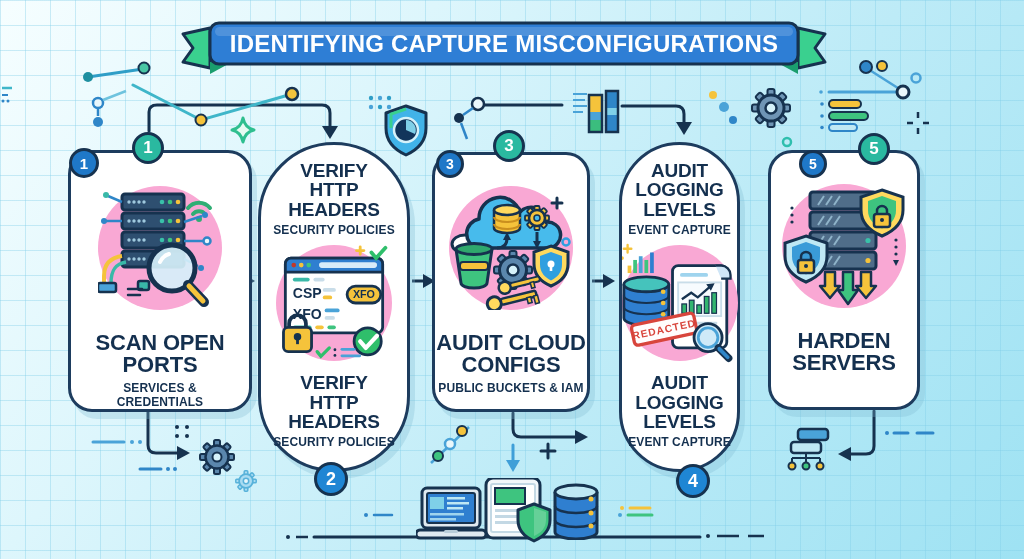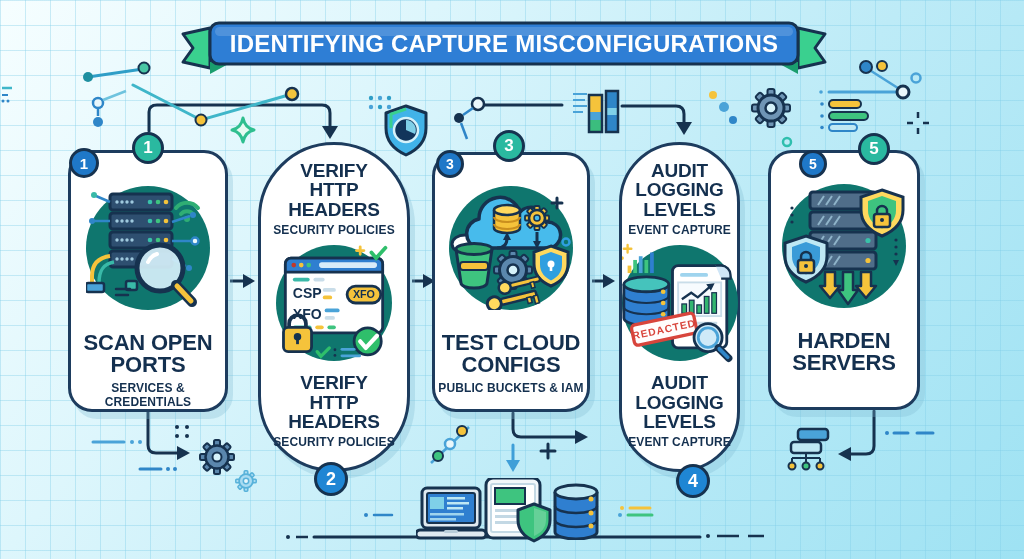--- a/index.html
+++ b/index.html
@@ -7,21 +7,21 @@
     background:
       repeating-linear-gradient(to right, rgba(127,205,232,.38) 0 1px, transparent 1px 25px),
       repeating-linear-gradient(to bottom, rgba(127,205,232,.38) 0 1px, transparent 1px 25px),
       linear-gradient(128deg,#f6feff 0%,#ddf6fc 30%,#bdebf7 62%,#9ee2f3 100%);}
   svg{display:block}
   .deco{position:absolute;inset:0;z-index:1;pointer-events:none;}
   .card{position:absolute;z-index:2;background:#fff;border:3px solid #1d3c5e;box-sizing:border-box;
         box-shadow:5px 7px 0 rgba(125,185,210,.30);display:flex;flex-direction:column;align-items:center;text-align:center;}
   .card.short{border-radius:24px;}
   .card.tall{border-radius:78px;}
-  .icon-circle{border-radius:50%;background:#0f766e;display:flex;align-items:center;justify-content:center;flex:0 0 auto;}
+  .icon-circle{border-radius:50%;background:#f9a8d4;display:flex;align-items:center;justify-content:center;flex:0 0 auto;}
   .c-title{font-weight:800;color:#14304f;font-size:22px;line-height:1.02;letter-spacing:-.2px;}
   .c-title.sm{font-size:19px;}
   .c-sub{font-weight:700;color:#14304f;font-size:12px;letter-spacing:.1px;margin-top:4px;}
   .badge{position:absolute;z-index:4;border-radius:50%;border:3px solid #16324f;box-sizing:border-box;
          color:#fff;font-weight:800;display:flex;align-items:center;justify-content:center;}
   .badge.blue{background:#1f78c8;}
   .badge.teal{background:#2ab9a0;}
   .badge.bottom{background:#1f86d4;}
   .banner-text{position:absolute;left:210px;top:23px;width:588px;height:41px;z-index:4;
        display:flex;align-items:center;justify-content:center;color:#fff;font-weight:800;
@@ -239,21 +239,21 @@
   <svg class="abs" style="left:175px;top:18px;z-index:3" width="680" height="64" viewBox="0 0 680 64">
     <path d="M35,10 L8,16 L18,30 L8,44 L35,50 Z" fill="#3ad08f" stroke="#16324f" stroke-width="3" stroke-linejoin="round"></path>
     <path d="M623,10 L650,16 L640,30 L650,44 L623,50 Z" fill="#3ad08f" stroke="#16324f" stroke-width="3" stroke-linejoin="round"></path>
     <polygon points="35,44 35,56 57,44" fill="#1a9e6e"></polygon>
     <polygon points="623,44 623,56 601,44" fill="#1a9e6e"></polygon>
     <rect x="35" y="5" width="588" height="41" rx="9" fill="#2e7ed5" stroke="#16324f" stroke-width="3"></rect>
     <rect x="40" y="9" width="578" height="9" rx="4.5" fill="rgba(255,255,255,0.16)"></rect>
   </svg>
   <div class="banner-text">IDENTIFYING CAPTURE MISCONFIGURATIONS</div>
 
-  <div class="card short" style="left:68px;top:150px;width:160px;height:262px;padding-top:33px;">
+  <div class="card short" style="left:68px;top:150px;width:184px;height:262px;padding-top:33px;">
     <div class="icon-circle" style="width:124px;height:124px;">
       <svg width="124" height="124" viewBox="0 0 124 124">
         <g stroke="#2fae74" stroke-width="4" fill="none" stroke-linecap="round">
           <path d="M90,22 a14,14 0 0 1 22,0"></path>
             <path d="M95,28 a8,8 0 0 1 12,0"></path>
           <circle cx="101" cy="33" r="3" fill="#2fae74" stroke="none"></circle>
         </g>
         <g>
           <rect x="24" y="8" width="62" height="16" rx="3" fill="#2e4f70" stroke="#16324f" stroke-width="3"></rect>
           <rect x="24" y="27" width="62" height="16" rx="3" fill="#2e4f70" stroke="#16324f" stroke-width="3"></rect>
@@ -438,21 +438,21 @@
           <rect x="64" y="97" width="30" height="5" rx="2" fill="#f5c33b" stroke="#16324f" stroke-width="2"></rect>
           <rect x="84" y="101" width="3.5" height="6" fill="#f5c33b" stroke="#16324f" stroke-width="1.5"></rect>
           <circle cx="44" cy="113" r="7" fill="#ffd95e" stroke="#16324f" stroke-width="3"></circle>
           <rect x="51" y="110" width="36" height="6" rx="2" fill="#f5c33b" stroke="#16324f" stroke-width="2.5"></rect>
           <rect x="77" y="115" width="4" height="6" fill="#f5c33b" stroke="#16324f" stroke-width="1.5"></rect>
           <rect x="84" y="115" width="4" height="8" fill="#f5c33b" stroke="#16324f" stroke-width="1.5"></rect>
         </g>
         <circle cx="117" cy="56" r="3.5" fill="none" stroke="#2f9fe0" stroke-width="2.5"></circle>
       </svg>
     </div>
-    <div class="c-title" style="margin-top:22px;width:150px;">TEST CLOUD CONFIGS</div>
+    <div class="c-title" style="margin-top:22px;width:150px;">AUDIT CLOUD CONFIGS</div>
     <div class="c-sub" style="width:154px;">PUBLIC BUCKETS &amp; IAM</div>
   </div>
 
   <div class="card tall" style="left:619px;top:142px;width:121px;height:330px;padding-top:16px;">
     <div class="c-title sm" style="width:118px;">AUDIT LOGGING LEVELS</div>
     <div class="c-sub">EVENT CAPTURE</div>
     <div class="icon-circle" style="width:116px;height:116px;margin-top:8px;">
       <svg width="124" height="124" viewBox="0 0 124 124">
         <g>
           <rect x="6" y="22" width="4" height="8" fill="#f5c33b"></rect>

